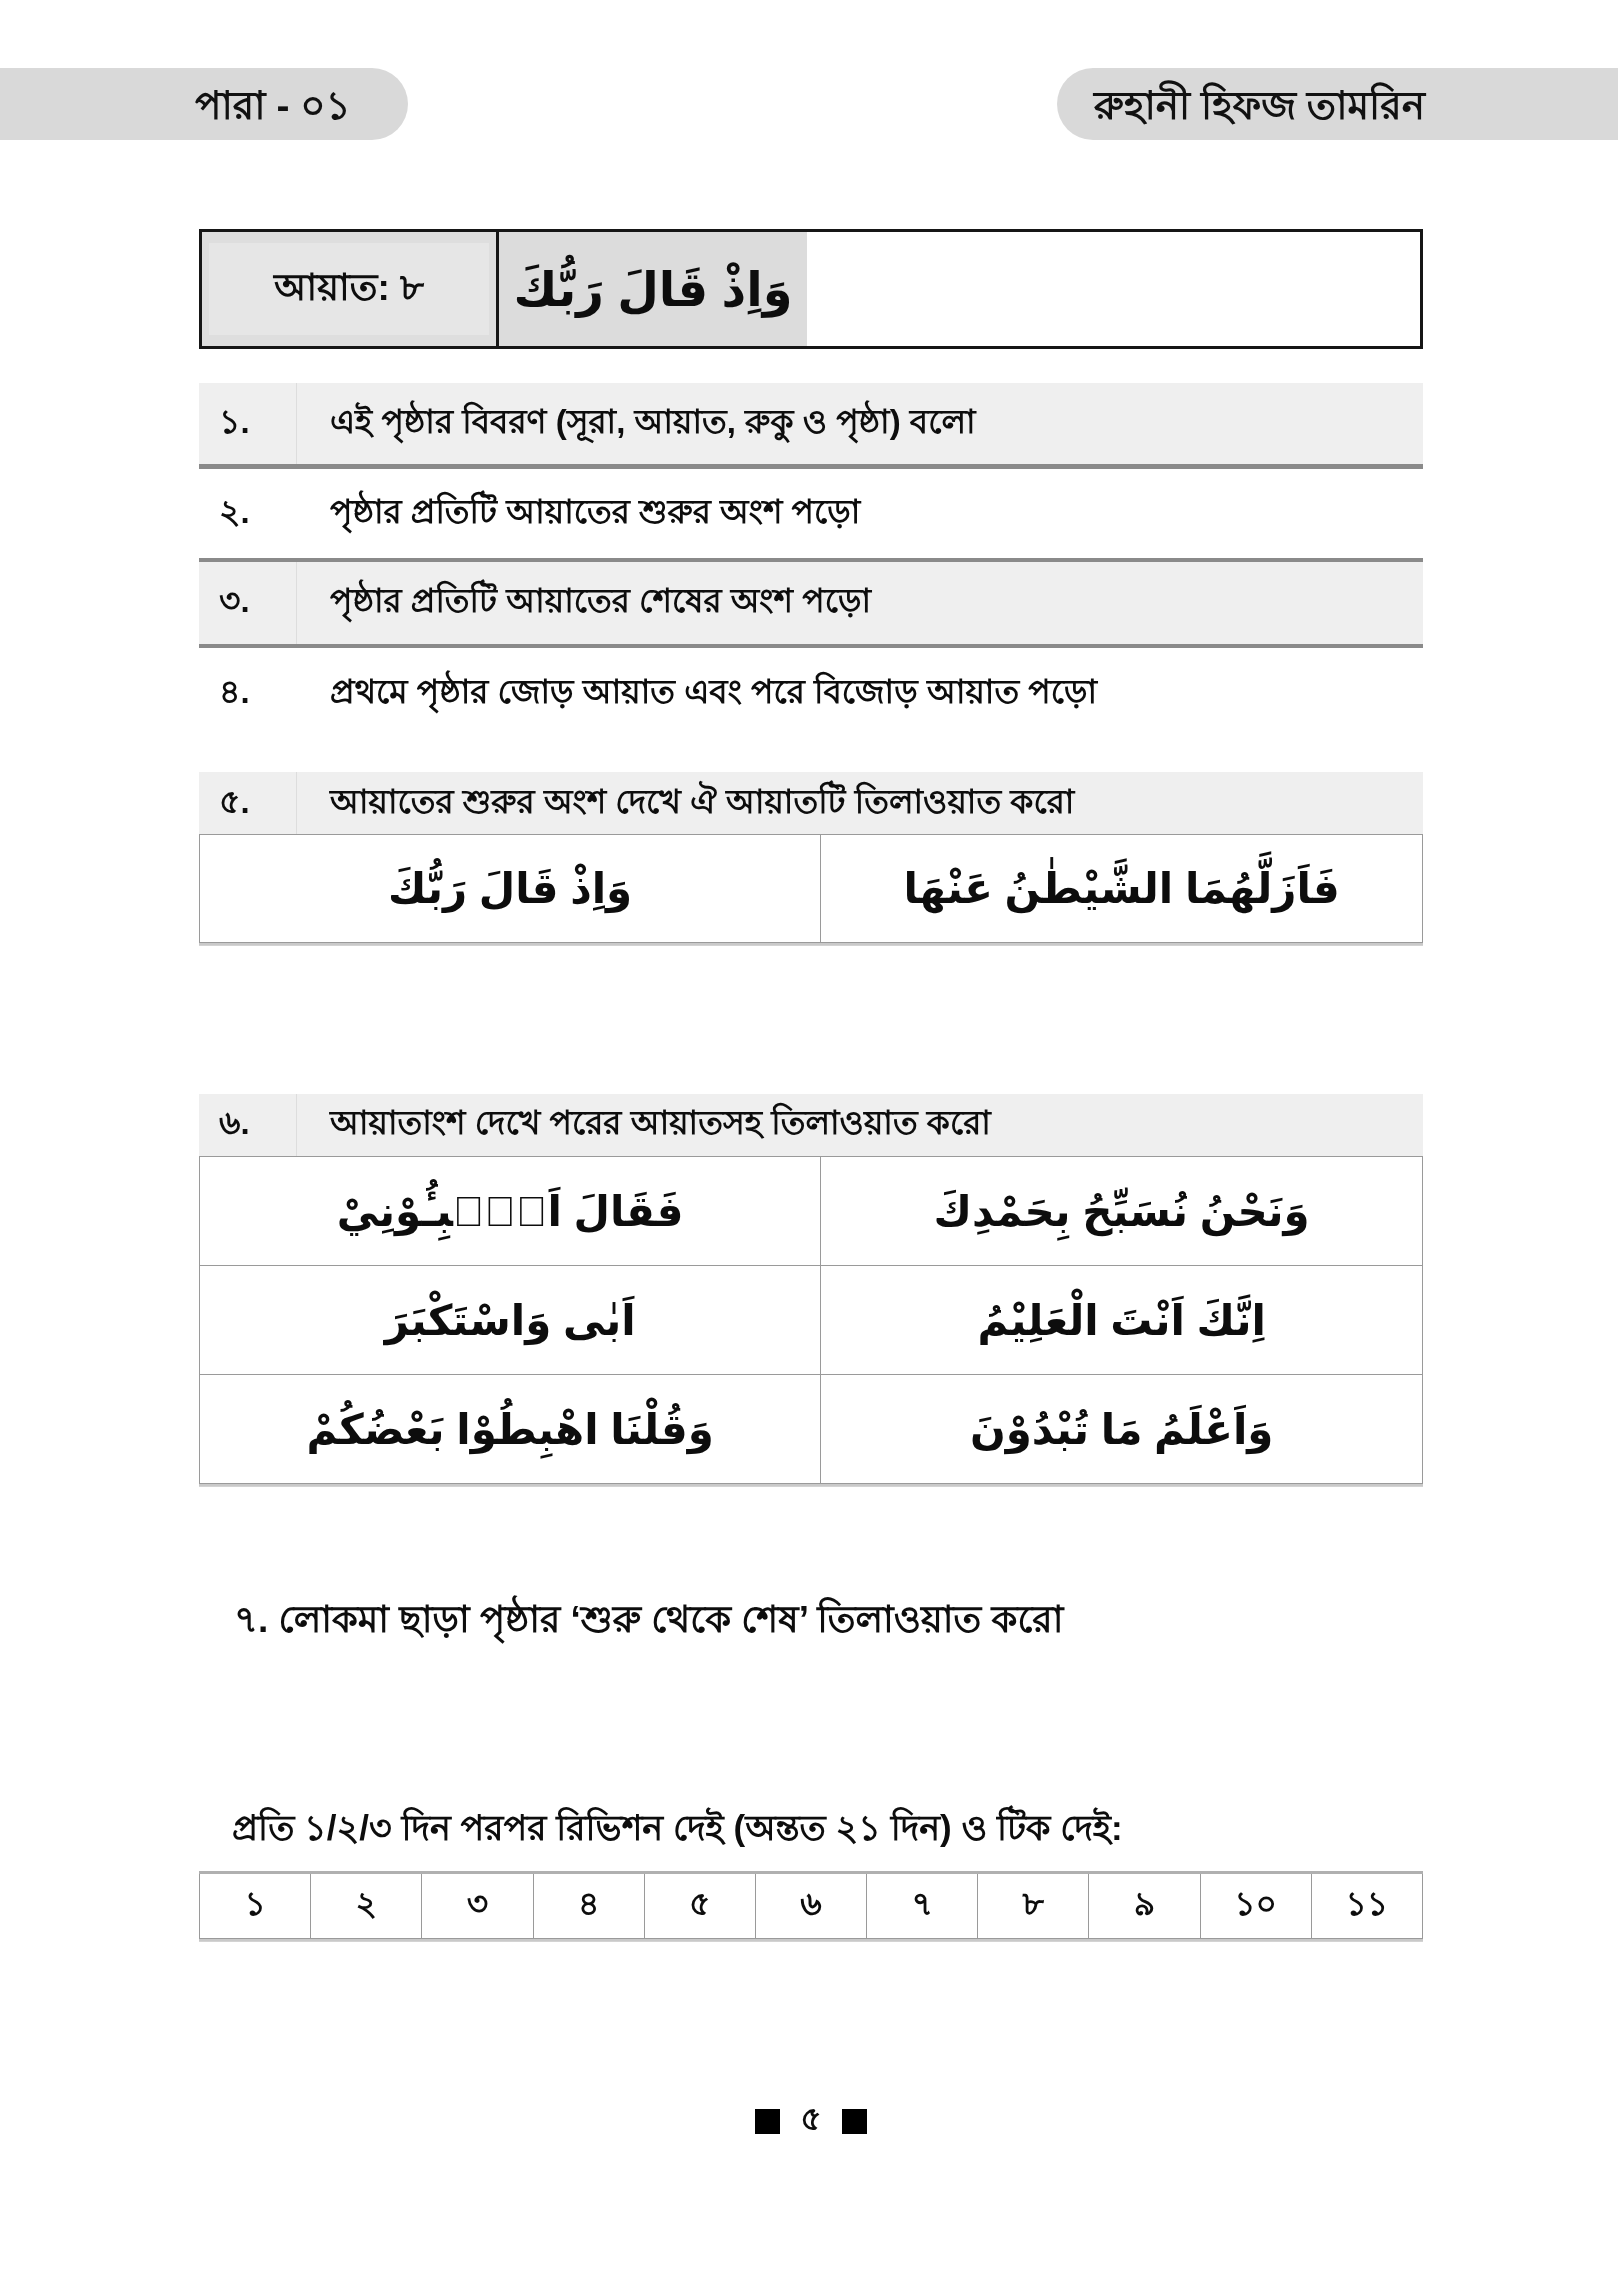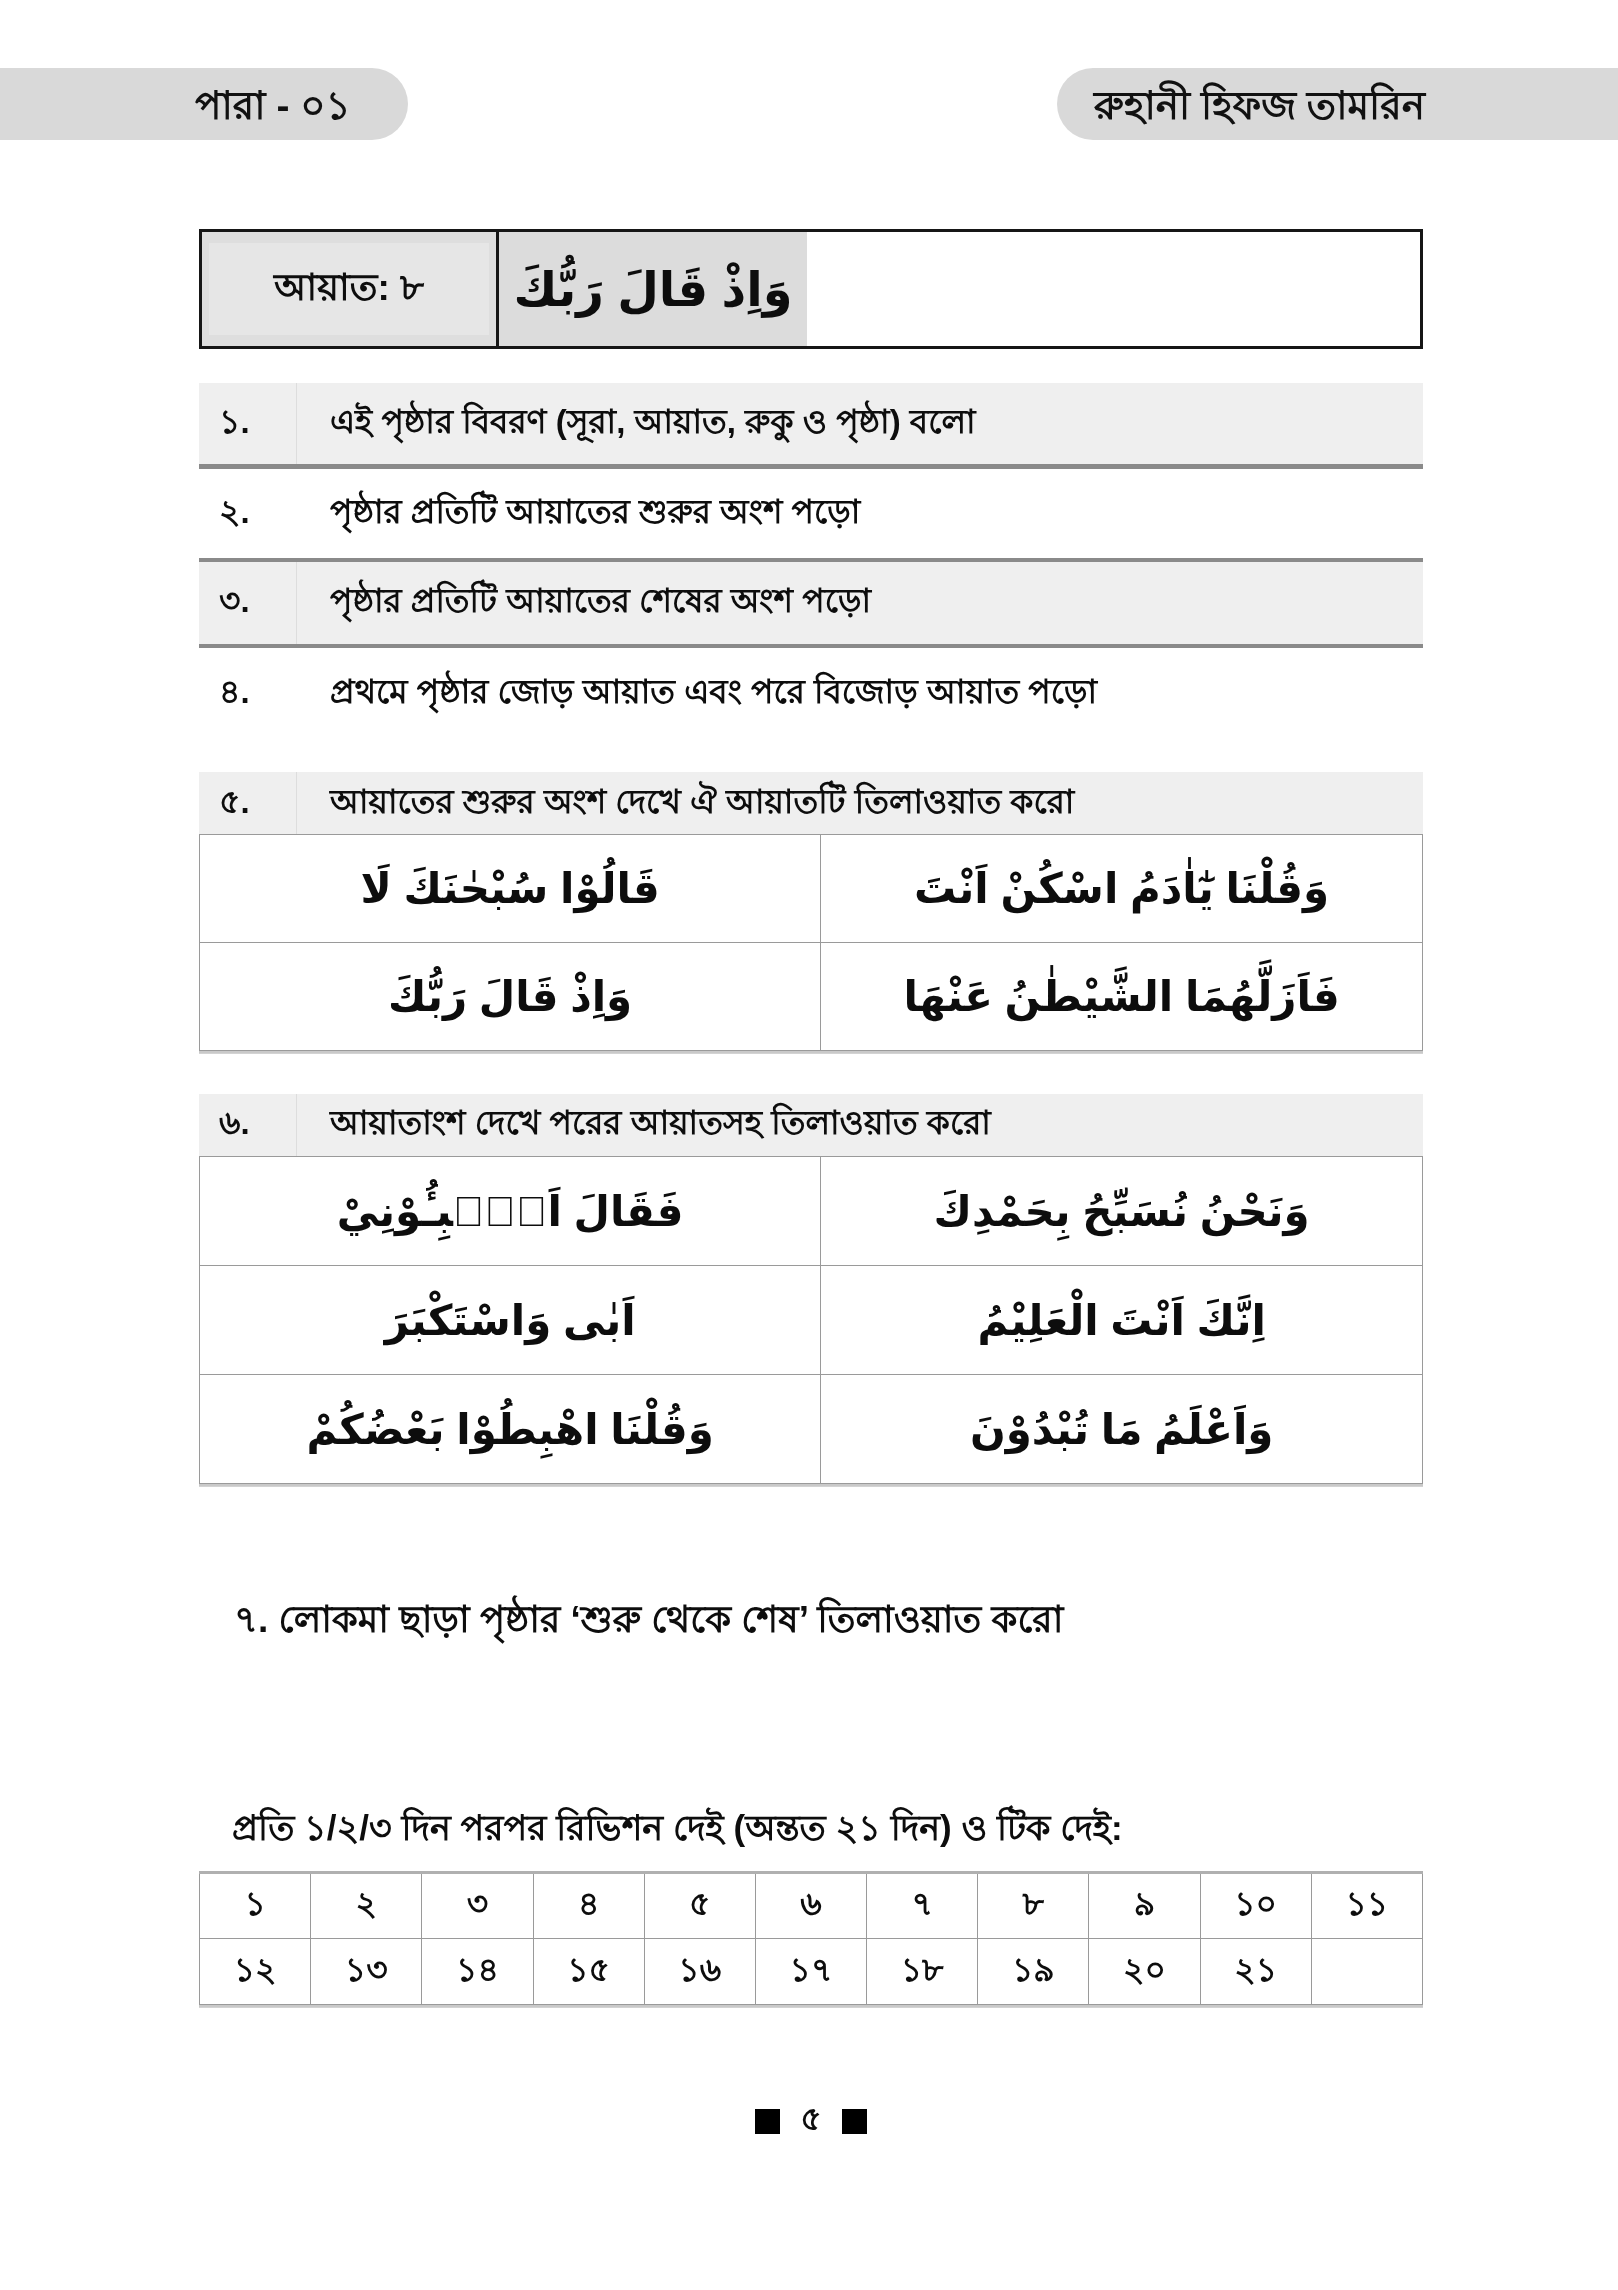--- a/index.html
+++ b/index.html
@@ -155,24 +155,20 @@
     <span class="num">৪.</span>
     <span class="txt">প্রথমে পৃষ্ঠার জোড় আয়াত এবং পরে বিজোড় আয়াত পড়ো</span>
   </div>
 
   <div class="abs inst inst5 shaded">
     <span class="num">৫.</span>
     <span class="txt">আয়াতের শুরুর অংশ দেখে ঐ আয়াতটি তিলাওয়াত করো</span>
   </div>
   <table class="qtable qtable5">
     <tbody>
-        <tr>
-      <td class="colL">قَالُوْا سُبْحٰنَكَ لَا</td>
-      <td class="colR">وَقُلْنَا يٰٓاٰدَمُ اسْكُنْ اَنْتَ</td>
-    </tr>
     <tr>
       <td class="colL">وَاِذْ قَالَ رَبُّكَ</td>
       <td class="colR">فَاَزَلَّهُمَا الشَّيْطٰنُ عَنْهَا</td>
     </tr>
   </tbody>
     </table>
 
   <div class="abs inst inst6 shaded">
     <span class="num">৬.</span>
     <span class="txt">আয়াতাংশ দেখে পরের আয়াতসহ তিলাওয়াত করো</span>
@@ -209,33 +205,20 @@
       <td>৩</td>
       <td>৪</td>
       <td>৫</td>
       <td>৬</td>
       <td>৭</td>
       <td>৮</td>
       <td>৯</td>
       <td>১০</td>
       <td>১১</td>
     </tr>
-    <tr>
-      <td>১২</td>
-      <td>১৩</td>
-      <td>১৪</td>
-      <td>১৫</td>
-      <td>১৬</td>
-      <td>১৭</td>
-      <td>১৮</td>
-      <td>১৯</td>
-      <td>২০</td>
-      <td>২১</td>
-      <td></td>
-    </tr>
   </tbody>
     </table>
 
 </div>
 
 <div class="footer">
   <span class="sq"></span>
   <span>৫</span>
   <span class="sq"></span>
 </div>

